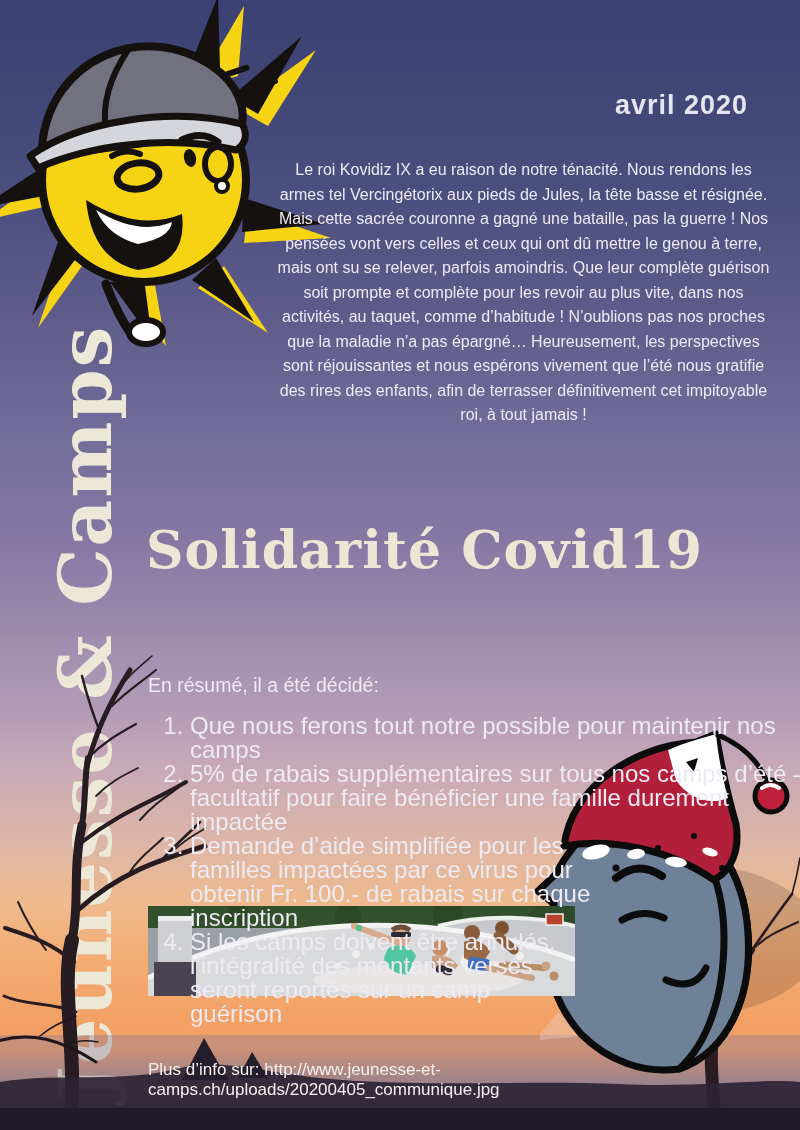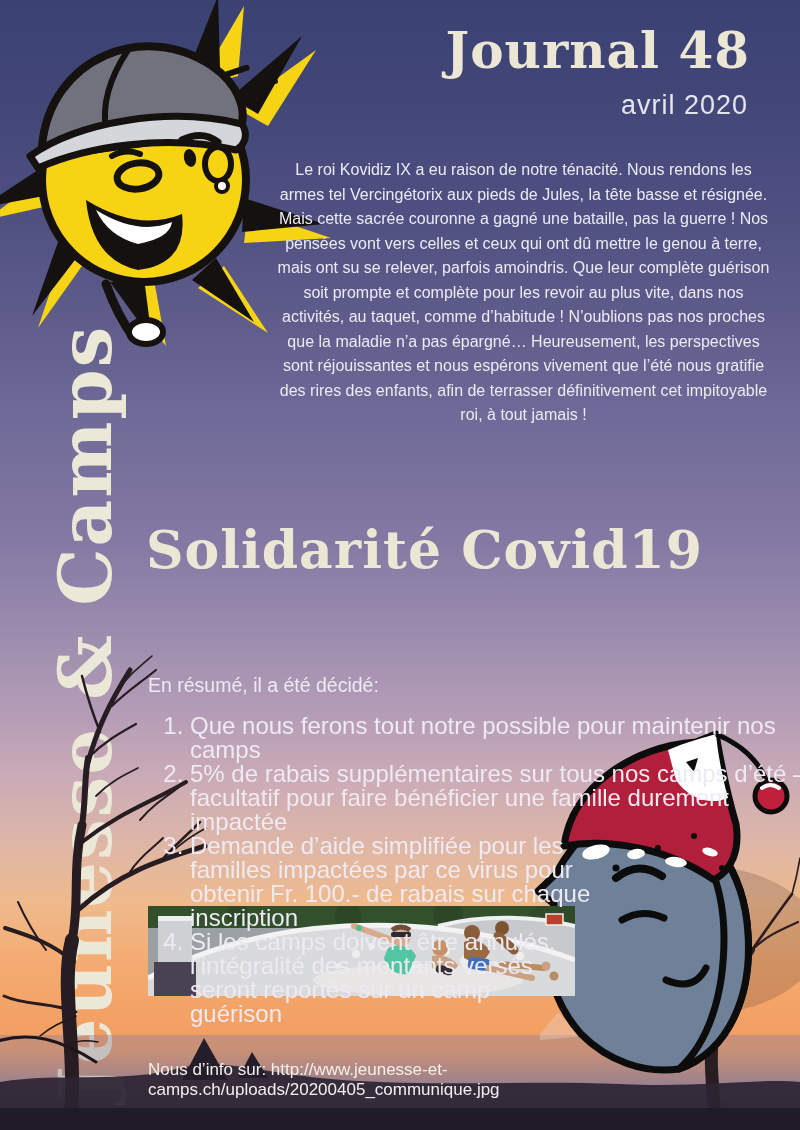--- a/index.html
+++ b/index.html
@@ -13,21 +13,21 @@
       #f3a165 90%, #ef9d62 93%, #8e7e93 97%, #4a4763 100%);
   }
   .abs{position:absolute;}
   
   .journal-title{
     top:26px;right:50px;text-align:right;
     font-family:"DejaVu Serif","Liberation Serif",serif;font-weight:bold;
     font-size:50px;letter-spacing:1px;color:#ece7d4;z-index:5;line-height:1;
   }
   .journal-date{
-    top:90px;right:52px;text-align:right;font-size:27px;font-weight:400;
+    top:90px;right:52px;text-align:right;font-size:27px;font-weight:700;
     color:#e6e4ef;z-index:5;letter-spacing:1px;
   }
   
   .edito-heading{
     top:116px;left:185px;font-family:"DejaVu Serif","Liberation Serif",serif;
     font-weight:bold;font-size:36px;color:#ece7d4;z-index:5;line-height:1;
   }
   .edito-body{
     top:158px;left:271px;width:505px;text-align:center;
     font-size:16px;line-height:24.5px;color:#eceaf4;z-index:5;margin:0;
@@ -190,21 +190,20 @@
         <path d="M110,222 Q152,248 186,234 Q184,250 152,256 Q122,248 110,222 Z" fill="#ffffff"></path>
 
         <path d="M120,296 C128,318 136,334 148,350" fill="none" stroke="#14110e" stroke-width="9" stroke-linecap="round"></path>
         <ellipse cx="160" cy="344" rx="17" ry="12" fill="#fff" stroke="#14110e" stroke-width="6"></ellipse>
       </g>
     </svg>
   </div>
 
   <div class="abs vertical-title">Jeunesse &amp; Camps</div>
 
-  <div class="abs journal-title">Journal 48</div>
   <div class="abs journal-date">avril 2020</div>
 
   <p class="abs edito-body">Le roi Kovidiz IX a eu raison de notre ténacité. Nous rendons les armes tel Vercingétorix aux pieds de Jules, la tête basse et résignée. Mais cette sacrée couronne a gagné une bataille, pas la guerre ! Nos pensées vont vers celles et ceux qui ont dû mettre le genou à terre, mais ont su se relever, parfois amoindris. Que leur complète guérison soit prompte et complète pour les revoir au plus vite, dans nos activités, au taquet, comme d’habitude ! N’oublions pas nos proches que la maladie n’a pas épargné… Heureusement, les perspectives sont réjouissantes et nous espérons vivement que l’été nous gratifie des rires des enfants, afin de terrasser définitivement cet impitoyable roi, à tout jamais !</p>
 
   <div class="abs article-heading">Solidarité Covid19</div>
   <p class="abs decision-label">En résumé, il a été décidé:</p>
   <ol class="abs decision-list">
     <li>Que nous ferons tout notre possible pour maintenir nos camps</li>
     <li>5% de rabais supplémentaires sur tous nos camps d’été – facultatif pour faire bénéficier une famille durement impactée</li>
     <li>Demande d’aide simplifiée pour les familles impactées par ce virus pour obtenir Fr. 100.- de rabais sur chaque inscription</li>
@@ -298,17 +297,17 @@
         <path d="M350,30 L366,44" stroke="#8a5d3b" stroke-width="9" stroke-linecap="round"></path>
         <path d="M340,62 L384,72" stroke="#caa183" stroke-width="6" stroke-linecap="round"></path>
         <path d="M352,58 L396,62" stroke="#b98c64" stroke-width="6" stroke-linecap="round"></path>
         <circle cx="398" cy="60" r="4.5" fill="#caa183"></circle>
         <circle cx="406" cy="70" r="4.5" fill="#b98c64"></circle>
       </g>
     </svg>
   </div>
 
   <p class="abs more-info">
-    <span>Nous d’info sur:</span>
+    <span>Plus d’info sur:</span>
     <a href="#">http://www.jeunesse-et-camps.ch/uploads/20200405_communique.jpg</a>
   </p>
 
 </div>
 
 </body></html>

